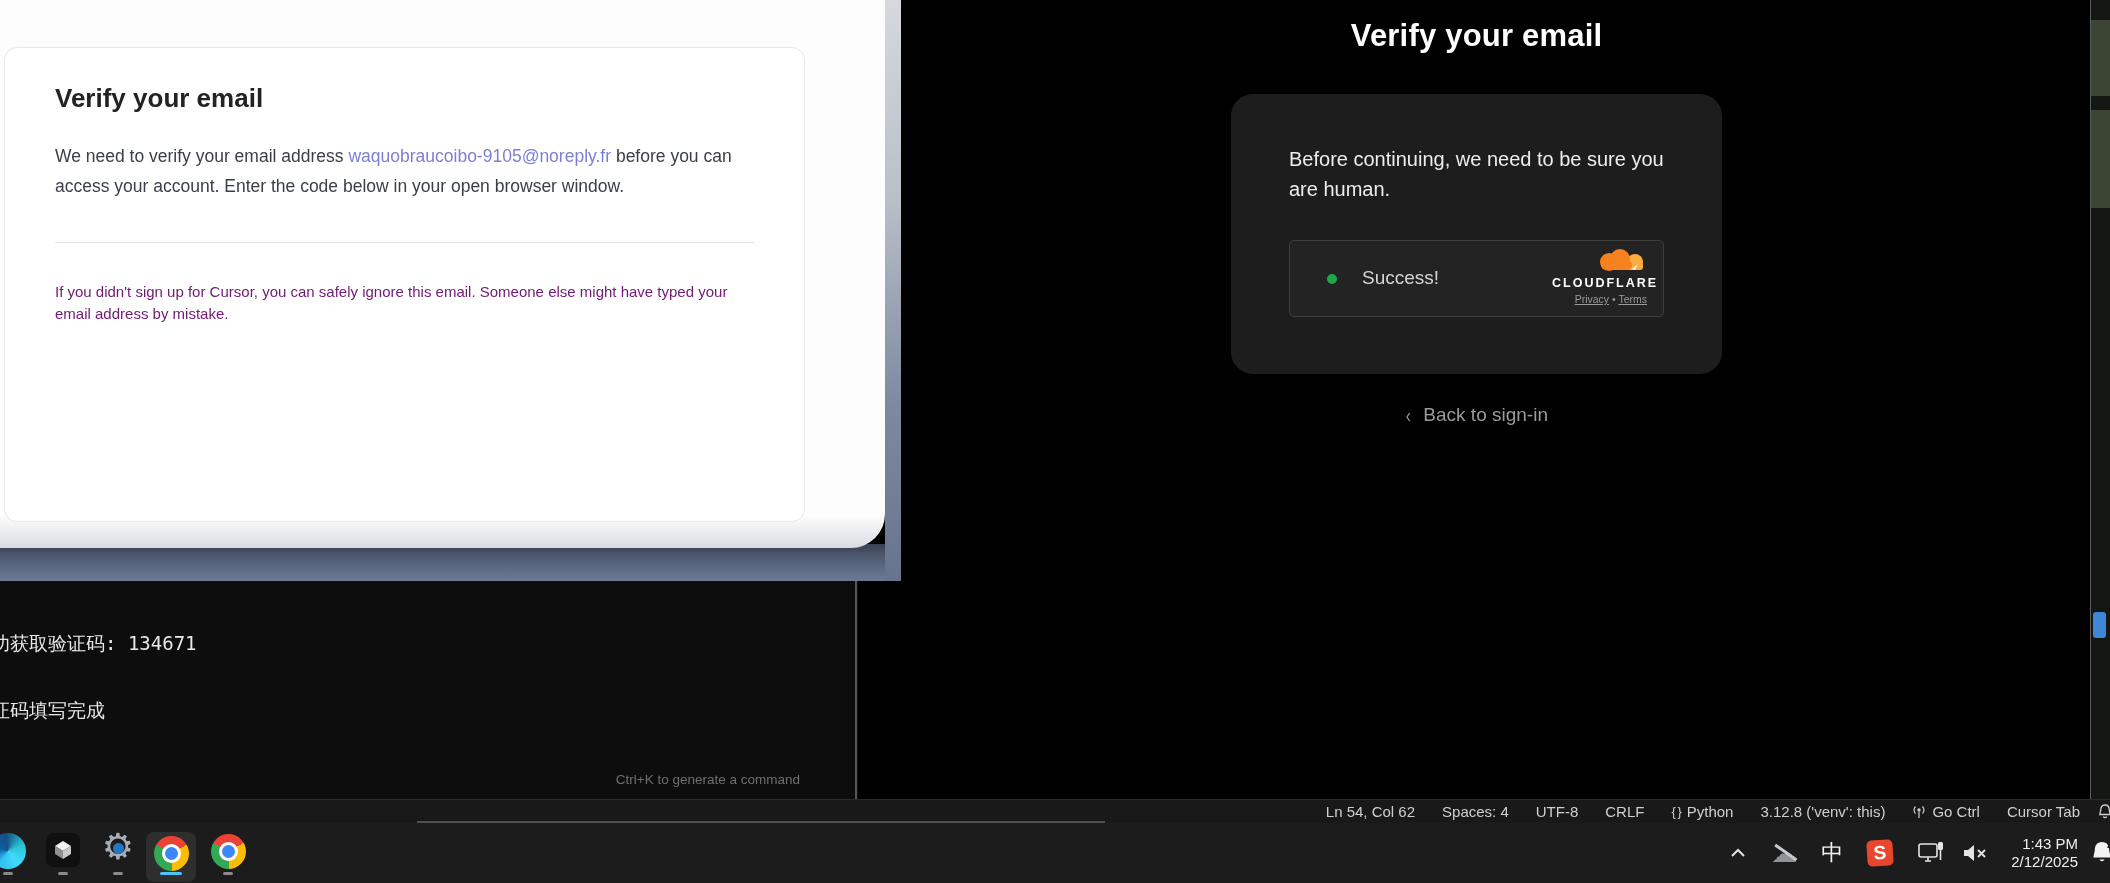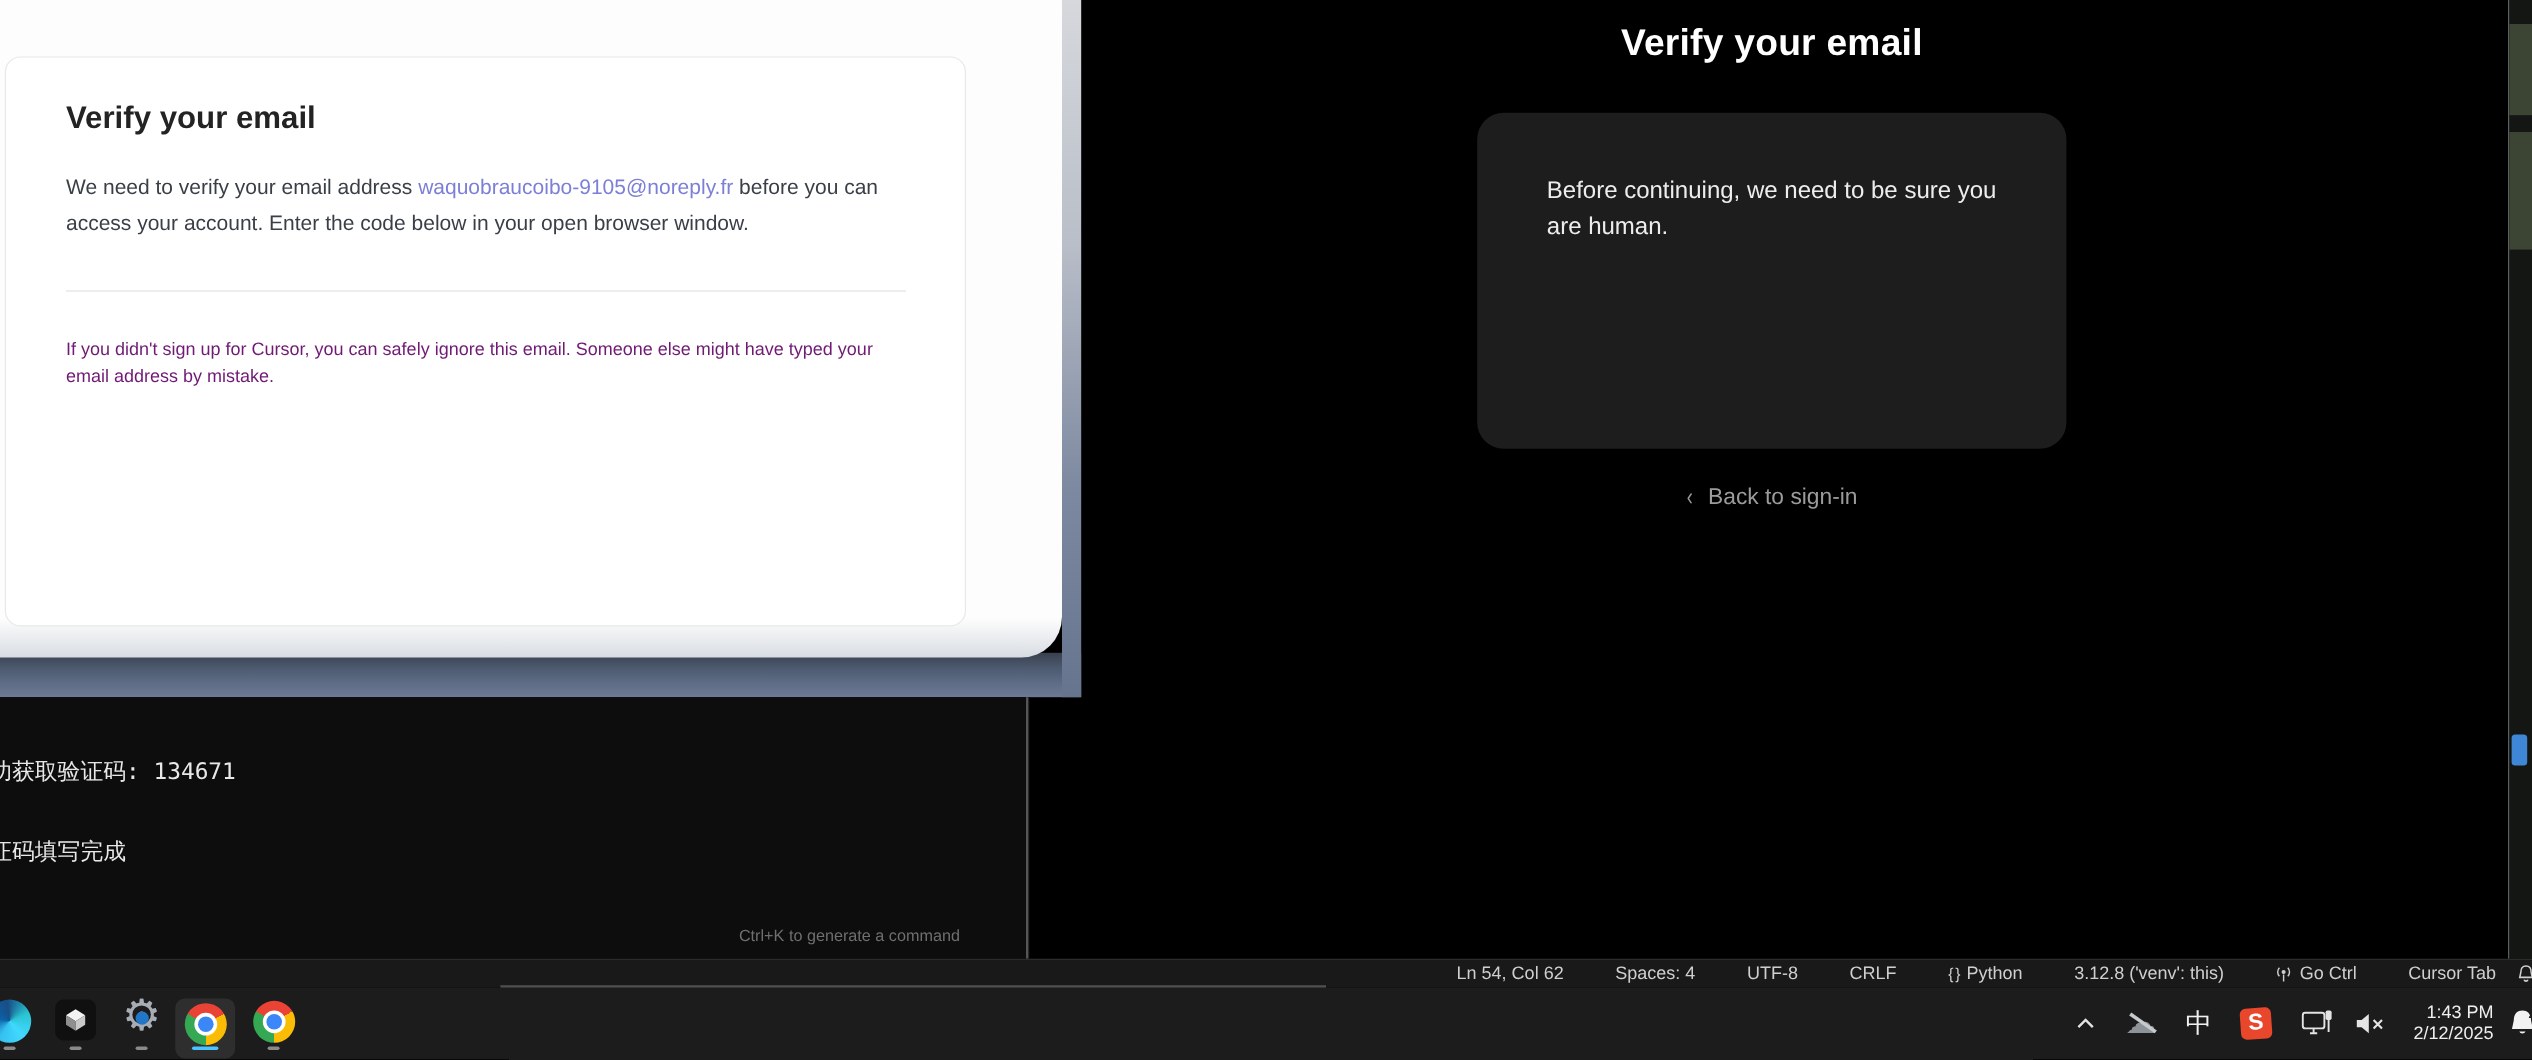--- a/index.html
+++ b/index.html
@@ -54,21 +54,21 @@
   .editor-strip { left:2090px; top:0; width:20px; height:799px; background:#141613; border-left:1px solid #5a5e63; overflow:hidden; }
   .es-frag { position:absolute; left:0; width:20px; font-size:15px; font-family:"DejaVu Sans Mono",monospace; white-space:nowrap;padding-left:32px; }
   .es-sel1 { position:absolute; left:0; top:20px; width:20px; height:76px; background:#3c4434; }
   .es-sel2 { position:absolute; left:0; top:110px; width:20px; height:98px; background:#3c4434; }
   .es-badge { position:absolute; left:2px; top:612px; width:13px; height:26px; border-radius:3px; background:#3f87d6; }
 
   
   .status-bar { left:0; top:799px; width:2110px; height:24px; background:#191919; border-top:1px solid #2b2b2b;
      display:flex; align-items:center; justify-content:flex-end; gap:27px; padding-right:30px;
      color:#cfcfcf; font-size:15px; }
-  .sb-item { display:flex; align-items:center; gap:6px; cursor:pointer; white-space:nowrap;margin-left:16px; }
+  .sb-item { display:flex; align-items:center; gap:6px; cursor:pointer; white-space:nowrap; }
   .sb-braces { font-size:13px; color:#cfcfcf; letter-spacing:-1px; }
   .sb-bell { position:absolute; right:-4px; top:3px; }
 
   
   .taskbar { left:0; top:823px; width:2110px; height:60px; background:#1c1c1c; }
   .tb-topline { position:absolute; left:417px; top:-2px; width:688px; height:2px; background:#4f4f4f; }
   .tb-item { position:absolute; top:6px; width:44px; height:48px; display:flex; flex-direction:column; align-items:center; cursor:pointer; }
   .tb-pill { position:absolute; bottom:2px; width:10px; height:3px; border-radius:2px; background:#8a8a8a; }
   .tb-pill.active { width:22px; background:#4cc2ff; }
   .tb-active-box { position:absolute; top:3px; width:50px; height:50px; border-radius:8px; background:#2e2e2e; }
@@ -94,20 +94,40 @@
   .cloud-slash { position:absolute; left:2px; top:13px; width:26px; height:2.5px; background:#c7cacd; transform:rotate(35deg); }
 </style>
 </head>
 <body>
 
 <div class="abs verify-page">
   <div class="vp-col">
     <div class="vp-title">Verify your email</div>
     <div class="vp-card">
       <div class="vp-card-text">Before continuing, we need to be sure you are human.</div>
+      <div class="turnstile">
+        <div class="ts-dot"></div>
+        <div class="ts-status">Success!</div>
+        <div class="ts-brandbox">
+          <svg class="ts-logo" width="54" height="26" viewBox="0 0 54 26">
+            <circle cx="42" cy="13" r="8" fill="#fbad41"></circle>
+            <rect x="33" y="13" width="17" height="8" rx="3" fill="#fbad41"></rect>
+            <circle cx="16" cy="13" r="9" fill="#f6821f"></circle>
+            <circle cx="27" cy="10" r="10" fill="#f6821f"></circle>
+            <rect x="8" y="11" width="31" height="10" rx="5" fill="#f6821f"></rect>
+            <path d="M39 20 l6 -5 -3 6z" fill="#fff" opacity="0.9"></path>
+          </svg>
+          <div class="ts-brand">CLOUDFLARE</div>
+          <div class="ts-links">
+            <a>Privacy</a>
+            <span>•</span>
+            <a>Terms</a>
+          </div>
+        </div>
+      </div>
     </div>
     <div class="vp-back">
       <span class="chev">‹</span><span>Back to sign-in</span>
     </div>
   </div>
 </div>
 
 <div class="abs email-window">
   <div class="win-edge-bottom"></div>
   <div class="win-edge-right"></div>

